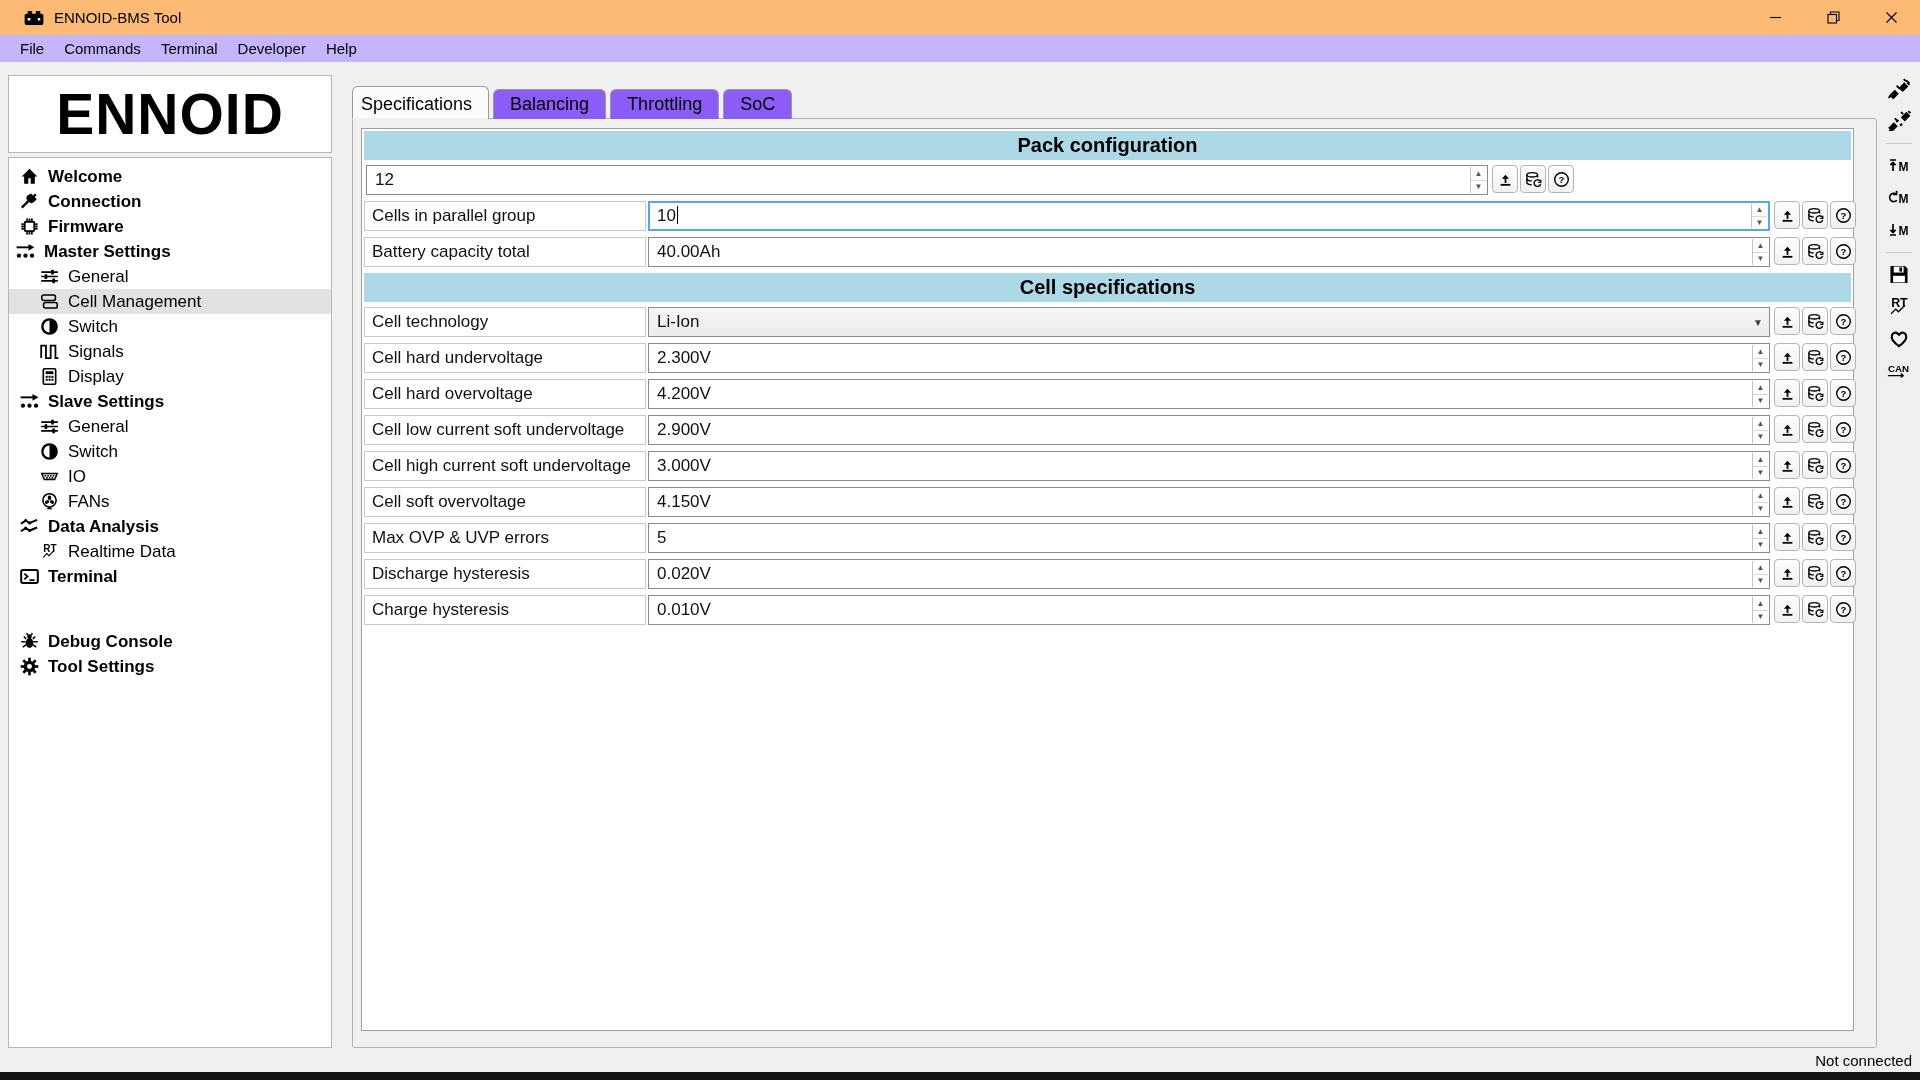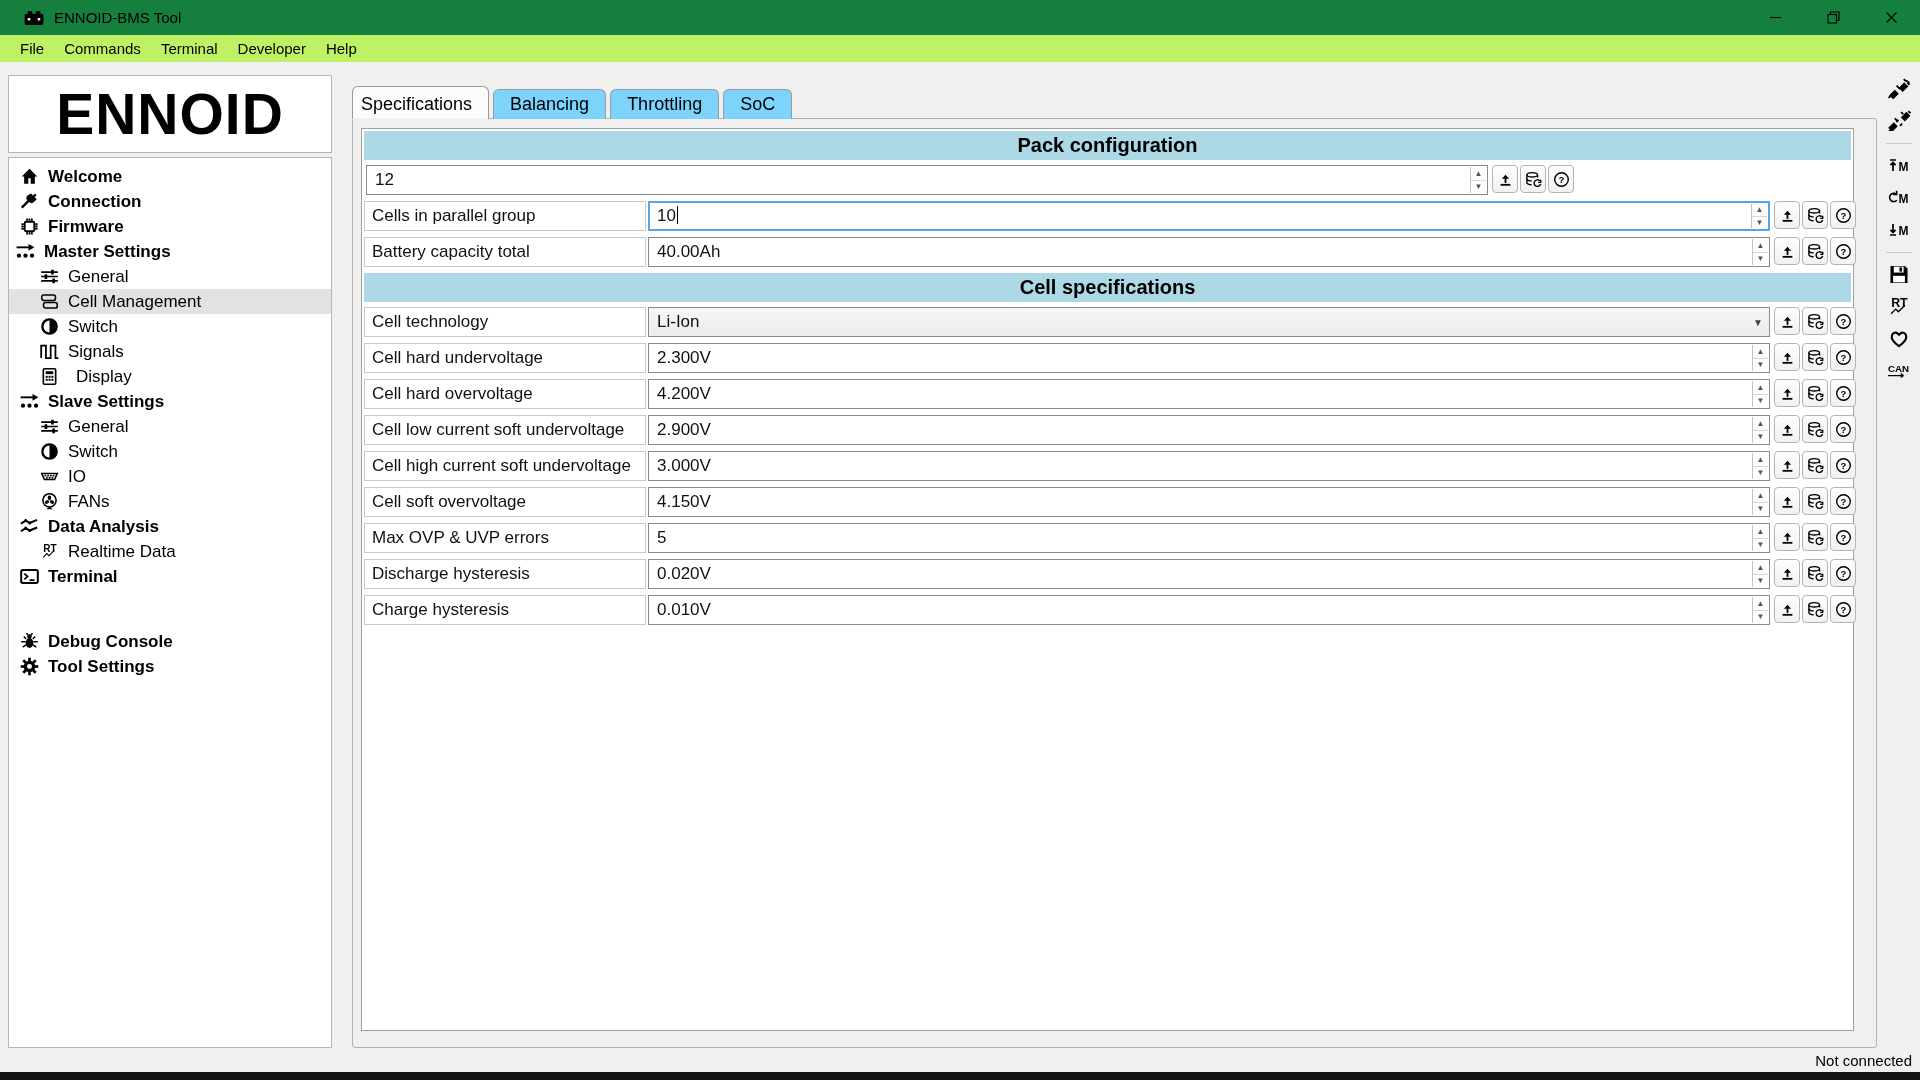--- a/index.html
+++ b/index.html
@@ -1,44 +1,44 @@
 <!DOCTYPE html>
 <html><head>
 <meta charset="utf-8">
 <style>
   * { margin:0; padding:0; box-sizing:border-box; }
   html,body { width:1920px; height:1080px; overflow:hidden; }
   body { font-family:"Liberation Sans","DejaVu Sans",sans-serif; background:#f0f0f0; color:#111; position:relative; }
 
   
-  .titlebar { position:absolute; left:0; top:0; width:1920px; height:35px; background:#15803d; display:flex; align-items:center; }
+  .titlebar { position:absolute; left:0; top:0; width:1920px; height:35px; background:#fdba74; display:flex; align-items:center; }
   .app-icon { width:20px; height:20px; margin-left:24px; display:flex; align-items:center; }
   .app-icon svg { width:20px; height:20px; }
   .title-text { margin-left:10px; font-size:15px; color:#000; }
   .win-controls { position:absolute; right:0; top:0; height:35px; display:flex; }
   .win-btn { width:58px; height:35px; display:flex; align-items:center; justify-content:center; color:#000; }
   .win-btn svg { width:13px; height:13px; }
 
   
-  .menubar { position:absolute; left:0; top:35px; width:1920px; height:28px; background:#bef264; display:flex; align-items:center; padding-left:10px; border-bottom:1px solid #f0f0f0; }
+  .menubar { position:absolute; left:0; top:35px; width:1920px; height:28px; background:#c4b5fd; display:flex; align-items:center; padding-left:10px; border-bottom:1px solid #f0f0f0; }
   .menu-item { font-size:15px; padding:4px 10px; color:#000; }
 
   
   .logo-box { position:absolute; left:8px; top:75px; width:324px; height:78px; background:#fff; border:1px solid #b6b6b6; display:flex; align-items:center; justify-content:center; }
   .logo-text { font-size:57px; font-weight:800; letter-spacing:1px; color:#000; transform:scaleY(1.02); }
   .tree-box { position:absolute; left:8px; top:157px; width:324px; height:891px; background:#fff; border:1px solid #b6b6b6; padding-top:6px; }
   .tree-item { height:25px; display:flex; align-items:center; font-size:17px; color:#000; }
   .tree-item.bold .tree-label { font-weight:bold; }
   .tree-item.selected { background:#e2e2e2; }
   .tree-icon { width:24px; height:20px; display:flex; align-items:center; justify-content:center; margin-right:7px; flex:none; }
   .tree-icon svg { width:19px; height:19px; }
 
   
   .tabbar { position:absolute; left:352px; top:85px; height:34px; display:flex; align-items:flex-end; z-index:3; }
-  .tab { font-size:18px; color:#000; background:#7dd3fc; border:1px solid #9a9a9a; border-bottom:none; border-radius:6px 6px 0 0; padding:4px 16px 5px 16px; margin-right:4px; height:30px; }
+  .tab { font-size:18px; color:#000; background:#8b5cf6; border:1px solid #9a9a9a; border-bottom:none; border-radius:6px 6px 0 0; padding:4px 16px 5px 16px; margin-right:4px; height:30px; }
   .tab.active { background:#fcfcfc; height:34px; padding-top:7px; border-bottom:2px solid #f0f0f0; margin-bottom:-1px;padding-left:8px; }
 
   
   .tabpane { position:absolute; left:352px; top:118px; width:1525px; height:930px; background:#f0f0f0; border:1px solid #b1b1b1; border-radius:0 3px 3px 3px; }
   .formbox { position:absolute; left:8px; top:9px; width:1493px; height:903px; background:#fff; border:1px solid #a0a0a0; padding:1px 2px; }
   .section-header { height:29px; background:#add8e6; margin:1px 0 5px 0; display:flex; align-items:center; justify-content:center; font-size:20px; font-weight:bold; color:#000; }
   .form-row { height:30px; margin-bottom:6px; display:flex; align-items:stretch; }
   .row-label { width:282px; flex:none; border:1px solid #c9c9c9; background:#fff; display:flex; align-items:center; padding-left:7px; font-size:17px; }
   .row-value { position:relative; width:1122px; flex:none; margin-left:2px; border:1px solid #8a8a8a; background:#fff; display:flex; align-items:center; padding-left:8px; font-size:17px; }
   .form-row.focused .row-value { border:2px solid #58a6e6; padding-left:7px; }
@@ -173,21 +173,21 @@
     <span class="tree-label">Switch</span>
   </div>
     <div class="tree-item" style="padding-left: 28px;">
     <span class="tree-icon">
         <svg viewBox="0 0 16 16" fill="none" stroke="#000" stroke-width="1.5">
           <path d="M1 13.5V3h4v10.5h4V3h4v10.5h2.5"></path>
         </svg>
       </span>
     <span class="tree-label">Signals</span>
   </div>
-    <div class="tree-item" style="padding-left: 28px; gap: 8px;">
+    <div class="tree-item" style="padding-left: 28px;">
     <span class="tree-icon">
         <svg viewBox="0 0 16 16">
           <rect x="2.8" y="1.5" width="10.4" height="13" rx="1" fill="none" stroke="#000" stroke-width="1.4"></rect>
           <rect x="4.8" y="3.6" width="6.4" height="2.4" fill="#000"></rect>
           <g fill="#000">
             <rect x="4.8" y="7.4" width="1.7" height="1.7"></rect>
             <rect x="7.2" y="7.4" width="1.7" height="1.7"></rect>
             <rect x="9.6" y="7.4" width="1.7" height="1.7"></rect>
             <rect x="4.8" y="9.9" width="1.7" height="1.7"></rect>
             <rect x="7.2" y="9.9" width="1.7" height="1.7"></rect>

